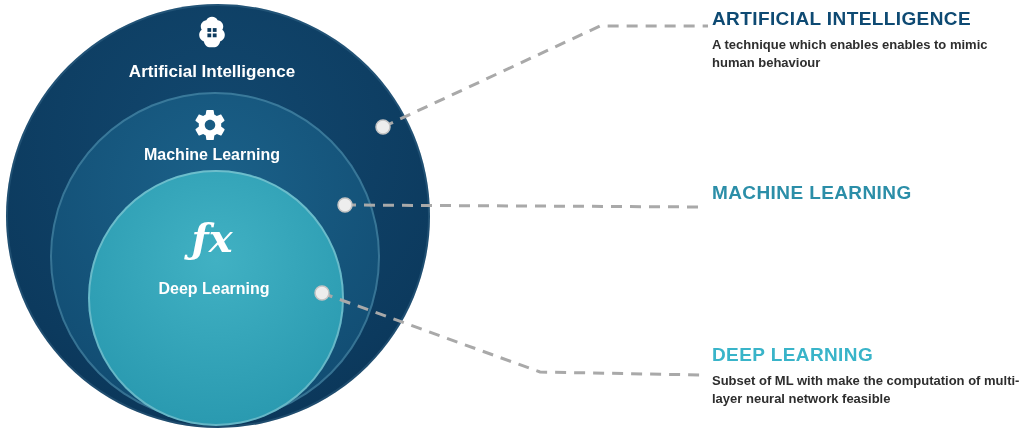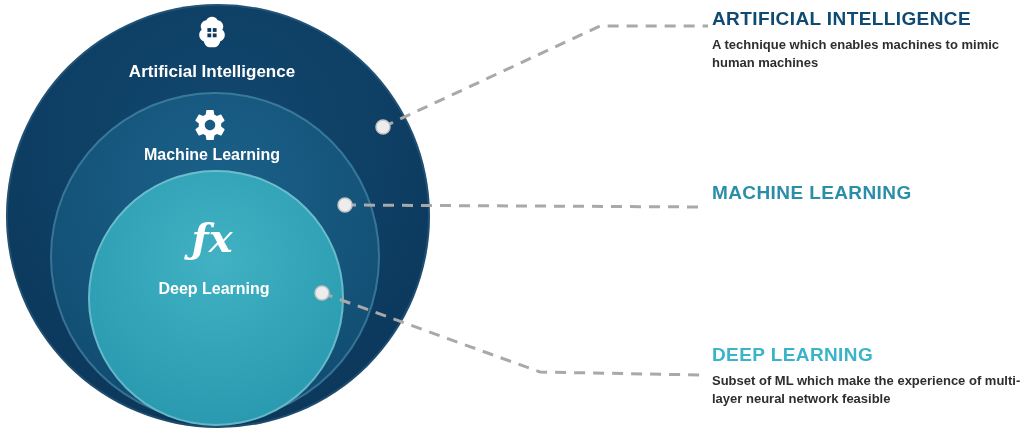--- a/index.html
+++ b/index.html
@@ -131,25 +131,25 @@
     <polyline points="383,127 600,26 708,26" fill="none" stroke="#a9a9a9" stroke-width="3" stroke-dasharray="11 8"></polyline>
     <polyline points="345,205 705,207" fill="none" stroke="#a9a9a9" stroke-width="3" stroke-dasharray="11 8"></polyline>
     <polyline points="322,293 540,372 702,375" fill="none" stroke="#a9a9a9" stroke-width="3" stroke-dasharray="11 8"></polyline>
     <circle cx="383" cy="127" r="7" fill="#ededed" stroke="#c4c4c4" stroke-width="1.5"></circle>
     <circle cx="345" cy="205" r="7" fill="#ededed" stroke="#c4c4c4" stroke-width="1.5"></circle>
     <circle cx="322" cy="293" r="7" fill="#ededed" stroke="#c4c4c4" stroke-width="1.5"></circle>
   </svg>
 
   <div class="annotation annotation-ai">
     <h2>ARTIFICIAL INTELLIGENCE</h2>
-    <p>A technique which enables machines to mimic human machines</p>
+    <p>A technique which enables enables to mimic human behaviour</p>
   </div>
 
   <div class="annotation annotation-ml">
     <h2>MACHINE LEARNING</h2>
   </div>
 
   <div class="annotation annotation-dl">
     <h2>DEEP LEARNING</h2>
-    <p>Subset of ML which make the experience of multi-layer neural network feasible</p>
+    <p>Subset of ML with make the computation of multi-layer neural network feasible</p>
   </div>
 
 </div>
 
 </body></html>

